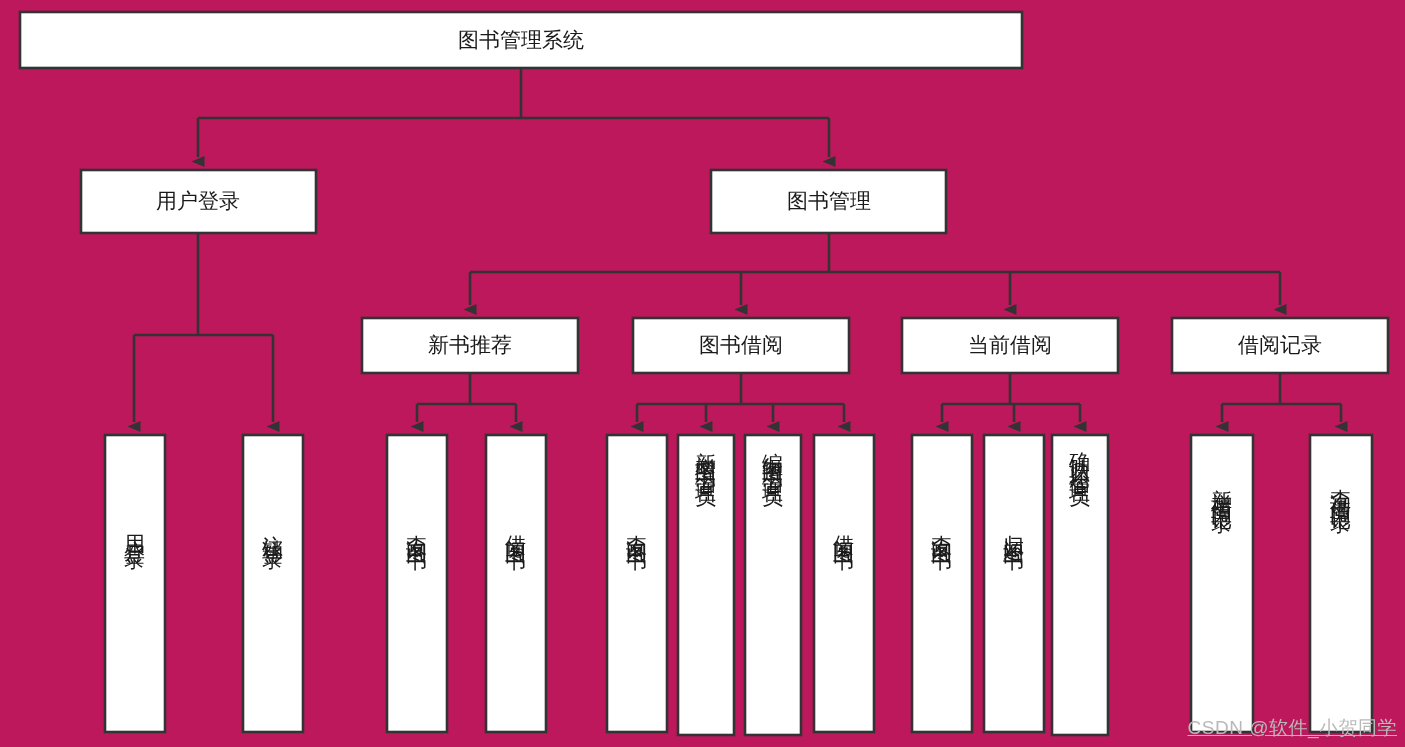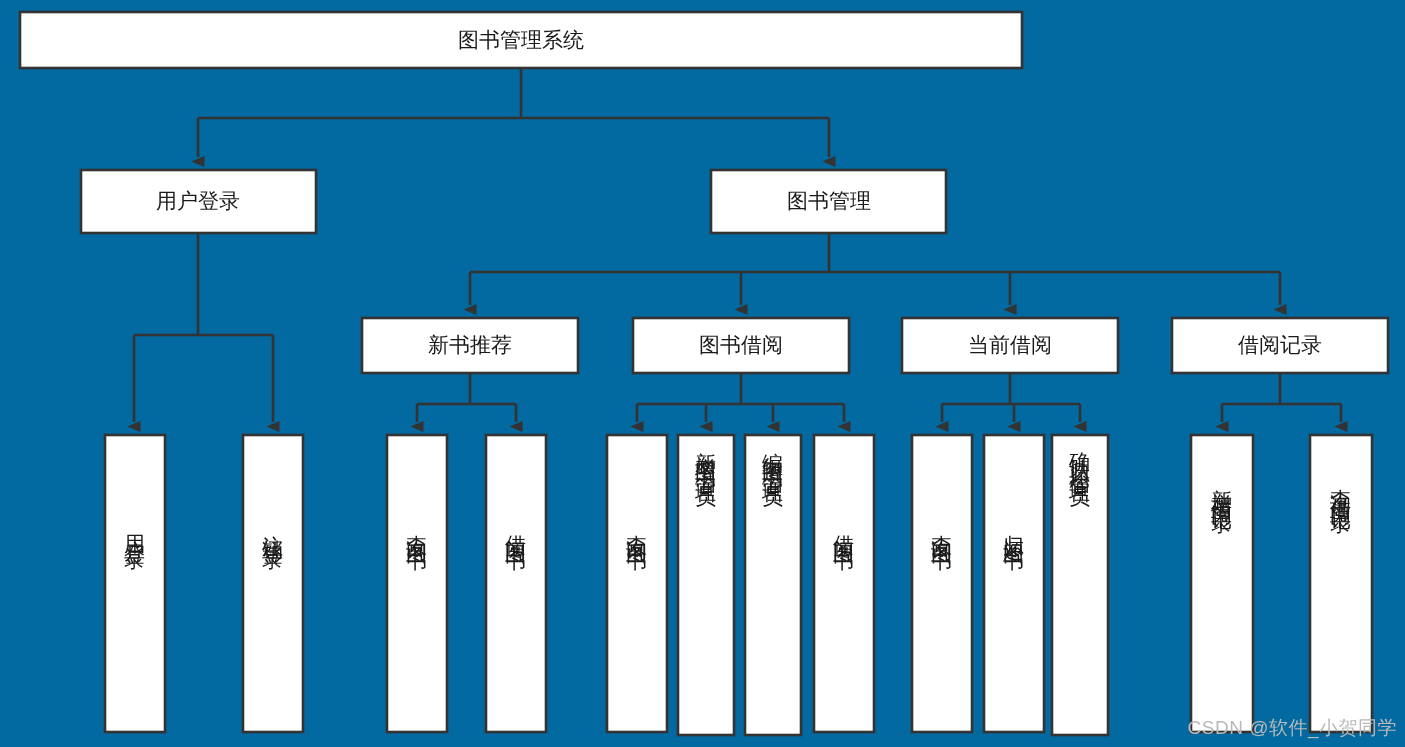--- a/index.html
+++ b/index.html
@@ -11,21 +11,21 @@
   body {
     width: 1405px;
     height: 747px;
     overflow: hidden;
     font-family: "Liberation Sans", "DejaVu Sans", sans-serif;
   }
   #diagram-root {
     position: relative;
     width: 1405px;
     height: 747px;
-    background: #0369a1;
+    background: #be185d;
   }
   svg.flowchart {
     display: block;
     width: 1405px;
     height: 747px;
   }
   .node-box {
     fill: #ffffff;
     stroke: #333333;
     stroke-width: 2.6;
@@ -56,20 +56,21 @@
   .watermark-text {
     position: absolute;
     right: 8px;
     bottom: 6px;
     font-family: "Liberation Sans", "DejaVu Sans", sans-serif;
     font-size: 19px;
     color: #b9b9b9;
     white-space: nowrap;
     letter-spacing: 0.5px;
     pointer-events: none;
+    text-decoration: underline;
   }
 </style>
 </head>
 <body>
 
 <div id="diagram-root">
 
   <svg class="flowchart" viewBox="0 0 1405 747" xmlns="http://www.w3.org/2000/svg">
 
     <defs>

